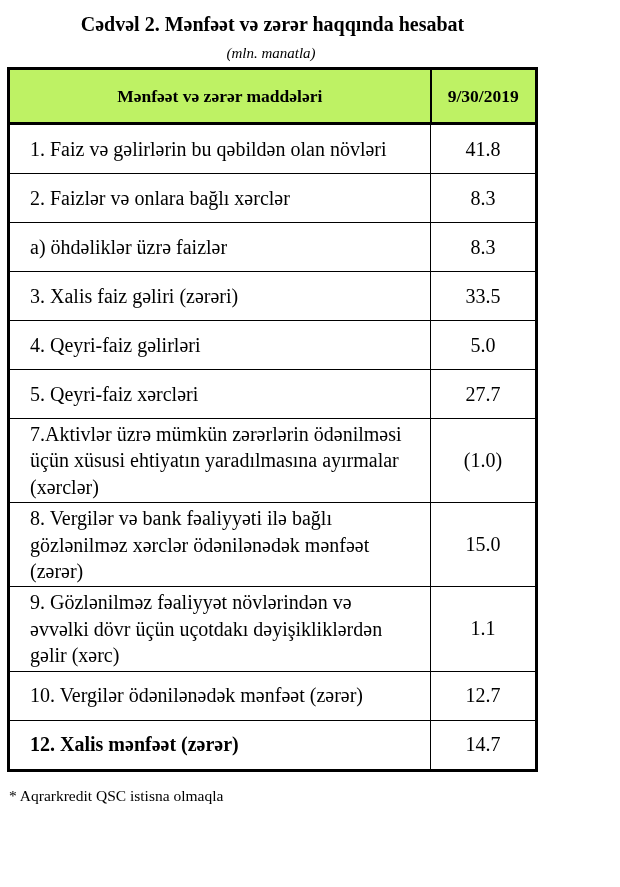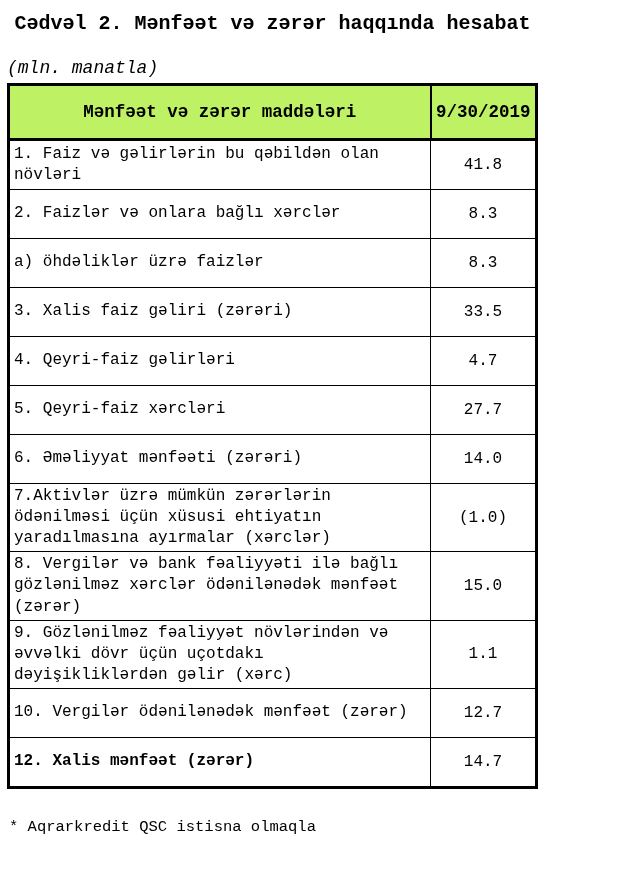--- a/index.html
+++ b/index.html
@@ -10,76 +10,75 @@
     font-family: "Liberation Serif", "DejaVu Serif", serif;
   }
   .page {
     position: relative;
     width: 545px;
     height: 887px;
     box-sizing: border-box;
     padding: 8px 7px 0 7px;
     background: #ffffff;
     overflow: hidden;
-    font-family: Liberation Mono, monospace;
   }
   .title-block {
     text-align: center;
     font-weight: bold;
     font-size: 20px;
     line-height: 1.4;
     margin-top: 2px;
   }
   .unit-note {
-    text-align: left;
+    text-align: center;
     font-style: italic;
-    font-size: 18px;
-    margin: 20px 3px 5px 0;
+    font-size: 15px;
+    margin: 7px 3px 5px 0;
   }
   table.pl-table {
     width: 100%;
     border-collapse: collapse;
     table-layout: fixed;
     border: 3px solid #000000;
   }
   table.pl-table th {
     background: #bef264;
     font-weight: bold;
     font-size: 17.5px;
     height: 50px;
     border: 2px solid #000000;
     border-bottom: 3px solid #000000;
     vertical-align: middle;
   }
   table.pl-table th.col-items { text-align: center; }
   table.pl-table th.col-date  { text-align: center; }
   table.pl-table td {
     border: 1.5px solid #000000;
-    font-size: 16px;
+    font-size: 20px;
     vertical-align: middle;
-    padding: 2px 4px;
+    padding: 2px 20px;
   }
   table.pl-table col.c-label { width: auto; }
   table.pl-table col.c-value { width: 106px; }
   td.cell-label {
     text-align: left;
     padding-left: 5px;
     padding-right: 10px;
     line-height: 1.32;
     height: 44px;
   }
   td.cell-value {
     text-align: center;
     border-left: 2px solid #000000;
   }
   td.cell-label.indent { padding-left: 33px; }
   tr.bold-row td.cell-label { font-weight: bold; margin-top: 8px; }
   .footnote {
     font-size: 15.5px;
-    margin-top: 29px;
+    margin-top: 15px;
     padding-left: 2px;
   }
 </style>
 </head>
 <body>
 
 <div class="page">
 
   <div class="title-block">
     <div>Cədvəl 2. Mənfəət və zərər haqqında hesabat</div>
@@ -110,29 +109,25 @@
         <tr>
           <td class="cell-label">a) öhdəliklər üzrə faizlər</td>
           <td class="cell-value">8.3</td>
         </tr>
         <tr>
           <td class="cell-label">3. Xalis faiz gəliri (zərəri)</td>
           <td class="cell-value">33.5</td>
         </tr>
         <tr>
           <td class="cell-label">4. Qeyri-faiz gəlirləri</td>
-          <td class="cell-value">4.7</td>
+          <td class="cell-value">5.0</td>
         </tr>
         <tr>
           <td class="cell-label">5. Qeyri-faiz xərcləri</td>
           <td class="cell-value">27.7</td>
-        </tr>
-        <tr>
-          <td class="cell-label">6. Əməliyyat mənfəəti (zərəri)</td>
-          <td class="cell-value">14.0</td>
         </tr>
         <tr>
           <td class="cell-label">7.Aktivlər üzrə mümkün zərərlərin ödənilməsi üçün xüsusi ehtiyatın yaradılmasına ayırmalar (xərclər)</td>
           <td class="cell-value">(1.0)</td>
         </tr>
         <tr>
           <td class="cell-label">8. Vergilər və bank fəaliyyəti ilə bağlı gözlənilməz xərclər ödənilənədək mənfəət (zərər)</td>
           <td class="cell-value">15.0</td>
         </tr>
         <tr>

